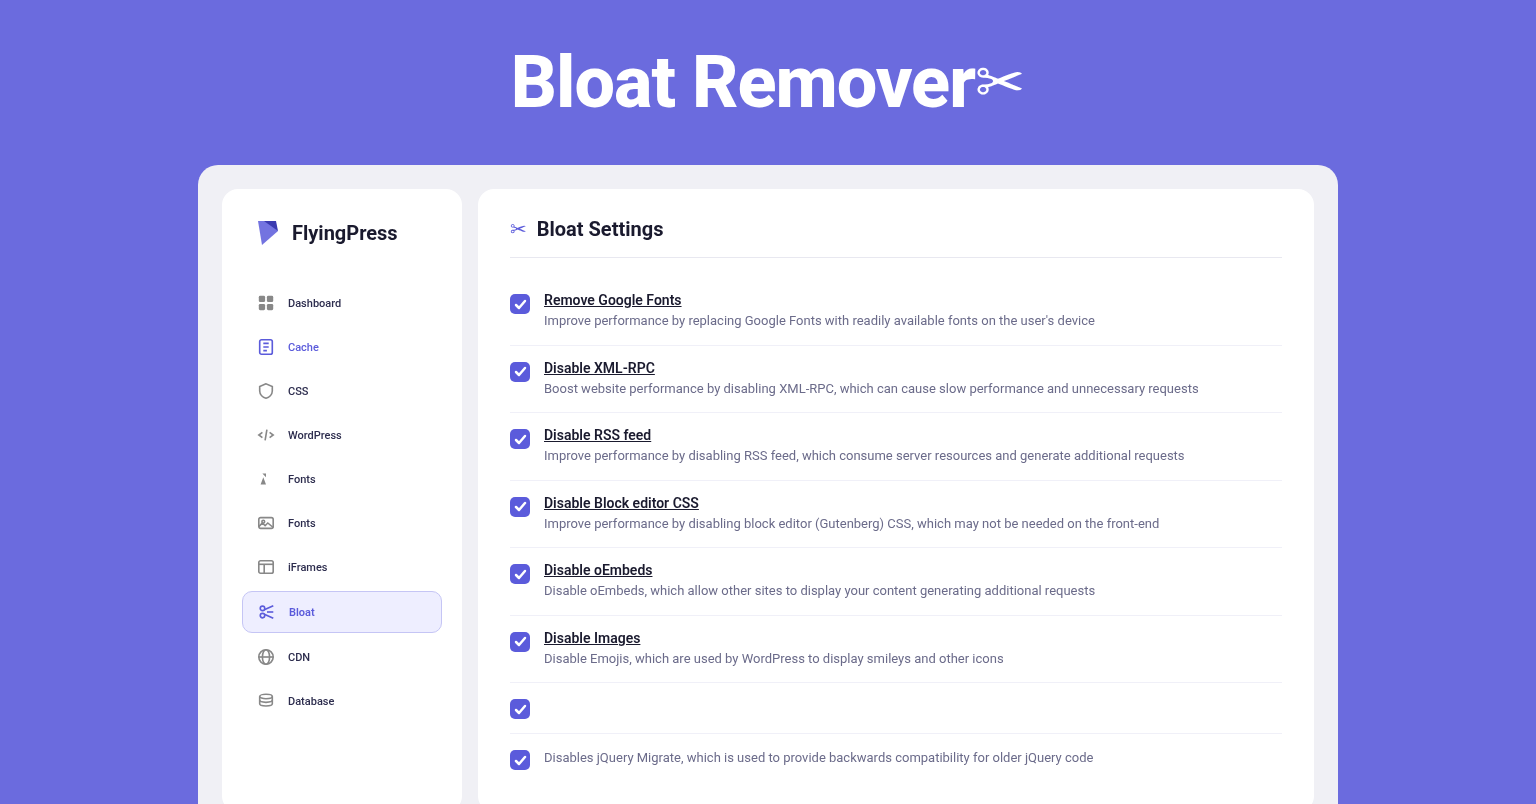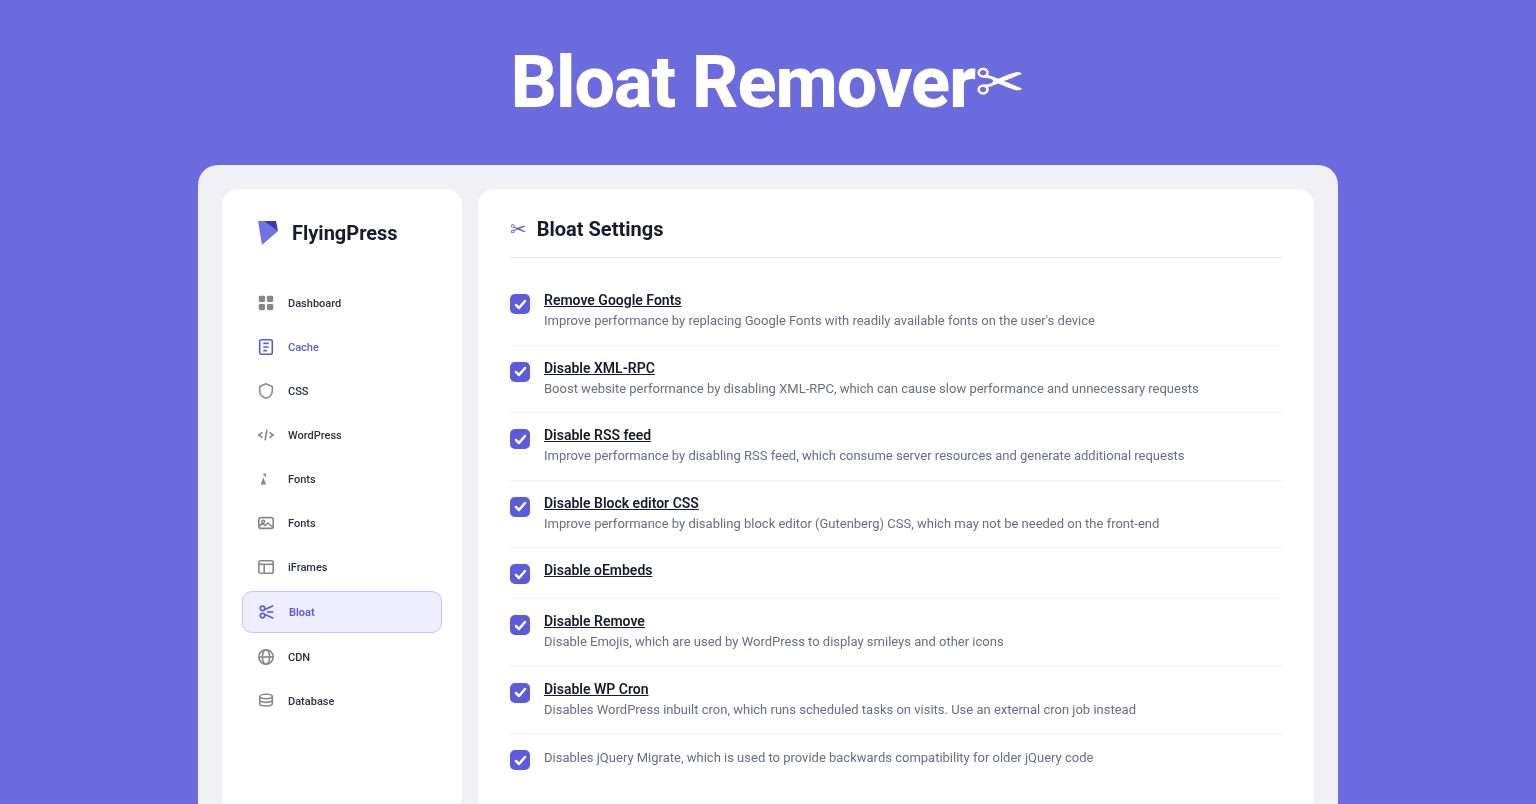--- a/index.html
+++ b/index.html
@@ -398,47 +398,44 @@
         <div class="setting-item">
     <div class="checkbox-wrapper">
       <div class="checkbox">
         <svg viewBox="0 0 13 13">
           <polyline points="2,7 5,10 11,3" stroke="white" stroke-width="2.5" fill="none" stroke-linecap="round" stroke-linejoin="round"></polyline>
         </svg>
       </div>
     </div>
     <div class="setting-text">
       <div class="setting-name">Disable oEmbeds</div>
-    </div>
-  </div>
-        <div class="setting-item">
-    <div class="checkbox-wrapper">
-      <div class="checkbox">
-        <svg viewBox="0 0 13 13">
-          <polyline points="2,7 5,10 11,3" stroke="white" stroke-width="2.5" fill="none" stroke-linecap="round" stroke-linejoin="round"></polyline>
-        </svg>
-      </div>
-    </div>
-    <div class="setting-text">
-      <div class="setting-name">Disable Remove</div>
+      <div class="setting-desc">Disable oEmbeds, which allow other sites to display your content generating additional requests</div>
+    </div>
+  </div>
+        <div class="setting-item">
+    <div class="checkbox-wrapper">
+      <div class="checkbox">
+        <svg viewBox="0 0 13 13">
+          <polyline points="2,7 5,10 11,3" stroke="white" stroke-width="2.5" fill="none" stroke-linecap="round" stroke-linejoin="round"></polyline>
+        </svg>
+      </div>
+    </div>
+    <div class="setting-text">
+      <div class="setting-name">Disable Images</div>
       <div class="setting-desc">Disable Emojis, which are used by WordPress to display smileys and other icons</div>
     </div>
   </div>
         <div class="setting-item">
     <div class="checkbox-wrapper">
       <div class="checkbox">
         <svg viewBox="0 0 13 13">
           <polyline points="2,7 5,10 11,3" stroke="white" stroke-width="2.5" fill="none" stroke-linecap="round" stroke-linejoin="round"></polyline>
         </svg>
       </div>
     </div>
-    <div class="setting-text">
-      <div class="setting-name">Disable WP Cron</div>
-      <div class="setting-desc">Disables WordPress inbuilt cron, which runs scheduled tasks on visits. Use an external cron job instead</div>
-    </div>
   </div>
         <div class="setting-item">
     <div class="checkbox-wrapper">
       <div class="checkbox">
         <svg viewBox="0 0 13 13">
           <polyline points="2,7 5,10 11,3" stroke="white" stroke-width="2.5" fill="none" stroke-linecap="round" stroke-linejoin="round"></polyline>
         </svg>
       </div>
     </div>
     <div class="setting-text">

